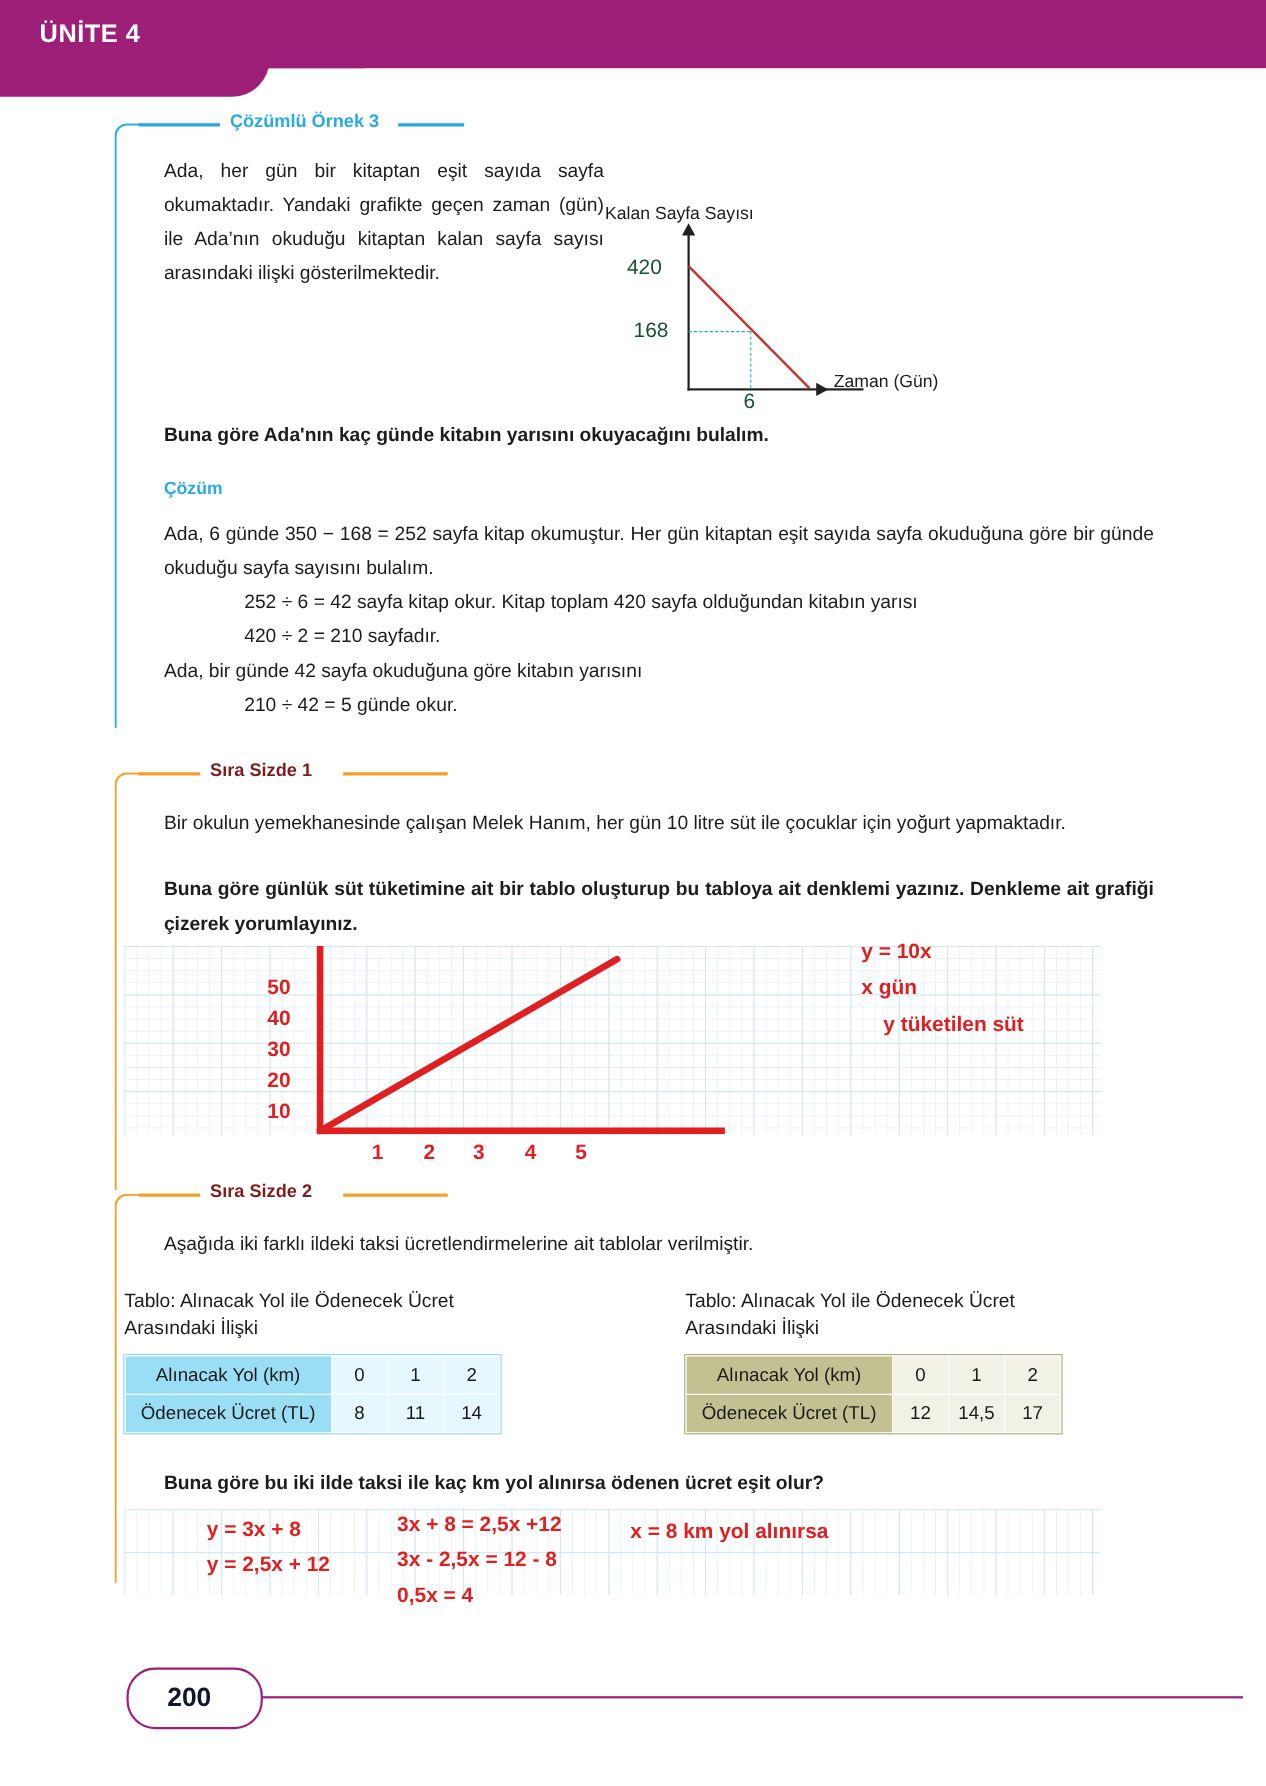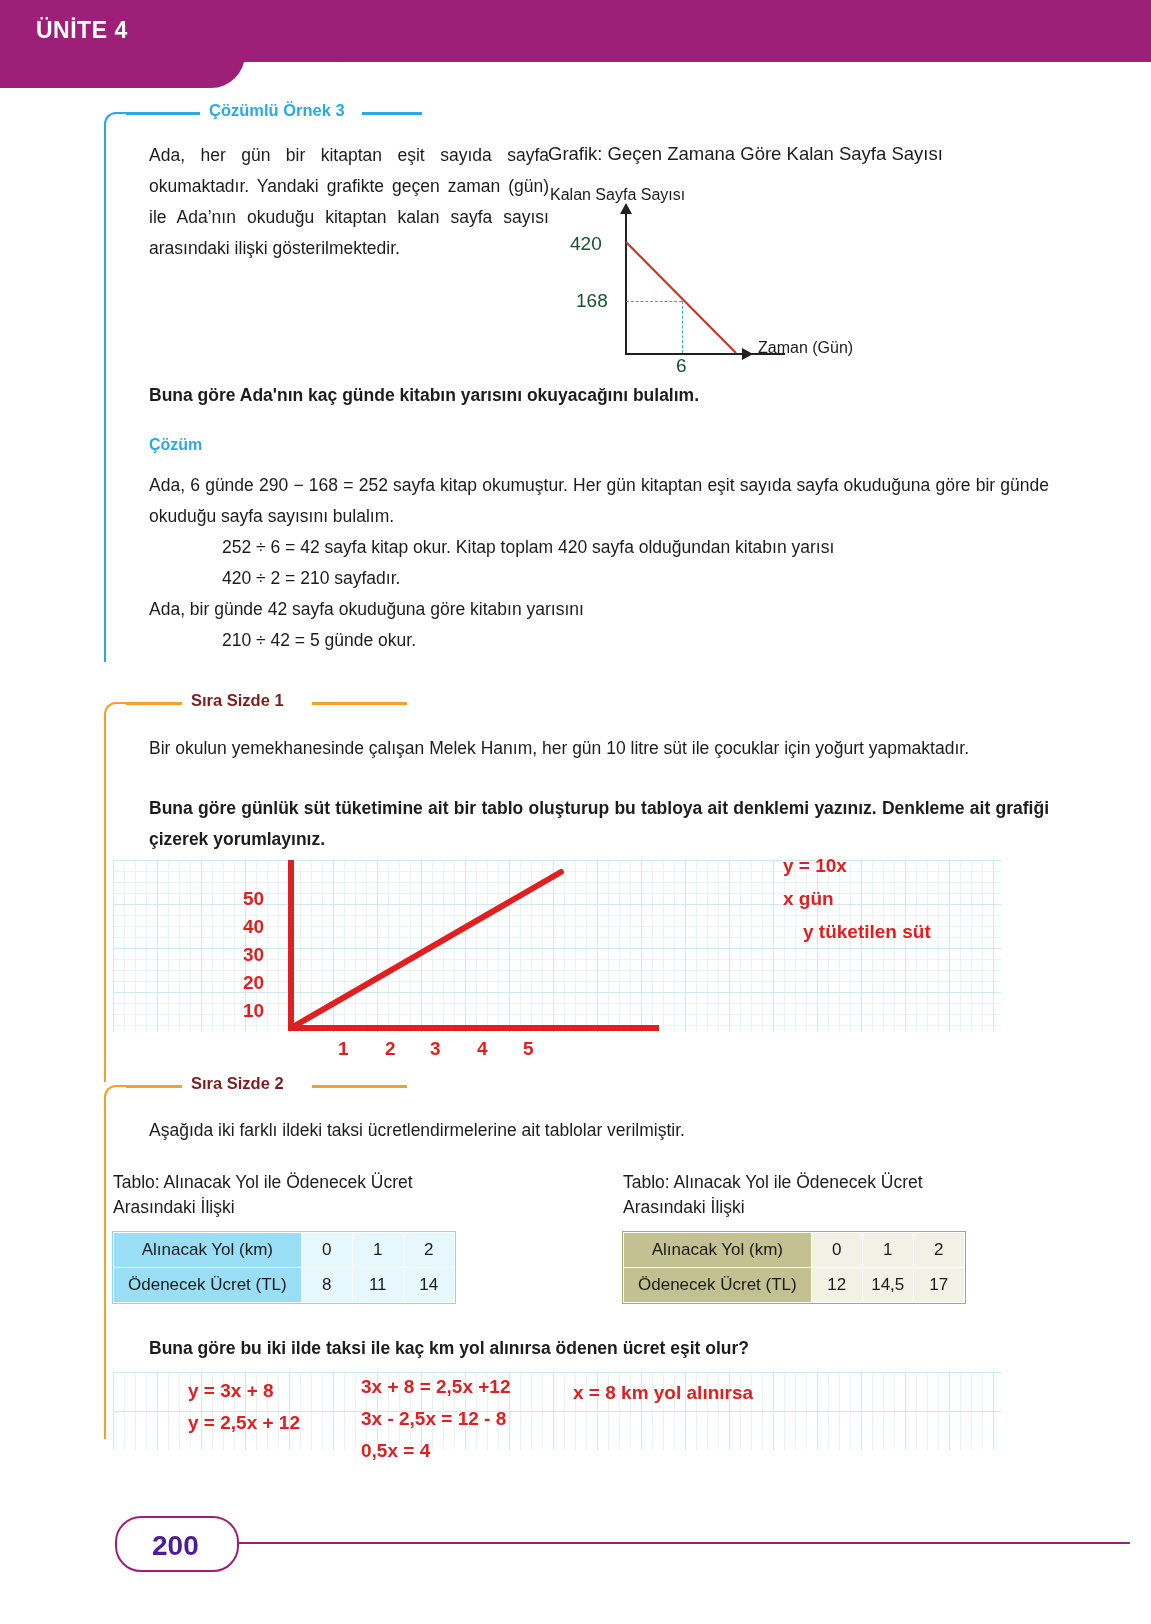--- a/index.html
+++ b/index.html
@@ -69,42 +69,41 @@
   table.olive .hdr{background:#c3c191;}
   table.olive .val{background:#f1f1e6;}
   table.olive td{border:1px solid #ffffff;}
 
   .cap{position:absolute;font-size:17.5px;line-height:25px;color:#1c1c1c;}
 
   
   .footer-rule{position:absolute;height:2px;background:#9e1f78;}
   .pagenum-wrap{position:absolute;width:120px;height:52px;border:2.5px solid #9e1f78;
        border-radius:26px;background:#ffffff;}
-  .pagenum{position:absolute;font-size:28px;font-weight:bold;color:#4c1d95;}
+  .pagenum{position:absolute;font-size:24px;font-weight:bold;color:#0f172a;}
 </style>
 </head>
 <body>
 
 <div class="unit-banner">
   <div class="tab"></div>
   <div class="tab2"></div>
   <div class="unit-label">ÜNİTE 4</div>
 </div>
 
 <div class="card" style="left:104px;top:112px;width:910px;height:560px;">
   <div class="card-rail" style="height:548px;width:24px;"></div>
   <div class="rule" style="left:22px;top:0;width:78px;"></div>
   <div class="card-title blue" style="left:96px;top:-11px;">Çözümlü Örnek 3</div>
   <div class="rule" style="left:258px;top:0;width:60px;"></div>
 </div>
 
 <div class="para just" style="left:113px;top:140px;width:400px;">Ada, her gün bir kitaptan eşit sayıda sayfa okumaktadır. Yandaki grafikte geçen zaman (gün) ile Ada’nın okuduğu kitaptan kalan sayfa sayısı arasındaki ilişki gösterilmektedir.</div>
 
 <div class="g1" style="left:548px;top:143px;width:460px;height:230px;">
-  <div class="lbl" style="left:0px;top:0px;font-size:18.5px;">Grafik: Geçen Zamana Göre Kalan Sayfa Sayısı</div>
   <div class="lbl" style="left:2px;top:43px;">Kalan Sayfa Sayısı</div>
 
   <div class="arrow-up" style="left:72px;top:60px;"></div>
   <div class="axis-v" style="left:77px;top:70px;height:142px;"></div>
   <div class="axis-h" style="left:77px;top:210px;width:160px;"></div>
   <div class="arrow-right" style="left:194px;top:205px;"></div>
 
   <div class="num" style="left:22px;top:90px;">420</div>
   <div class="num" style="left:28px;top:147px;">168</div>
   <div class="num" style="left:128px;top:212px;">6</div>
@@ -115,21 +114,21 @@
   <svg style="position:absolute;left:0;top:0;width:460px;height:230px;overflow:visible;">
     <line x1="78" y1="99" x2="188" y2="210" stroke="#c0392b" stroke-width="2.2"></line>
   </svg>
 
   <div class="lbl" style="left:210px;top:196px;">Zaman (Gün)</div>
 </div>
 
 <div class="para bold" style="left:113px;top:380px;width:900px;">Buna göre Ada'nın kaç günde kitabın yarısını okuyacağını bulalım.</div>
 <div class="para bold" style="left:113px;top:429px;font-size:16px;color:#29abe2;">Çözüm</div>
 
-<div class="para just" style="left:113px;top:470px;width:900px;">Ada, 6 günde 290 − 168 = 252 sayfa kitap okumuştur. Her gün kitaptan eşit sayıda sayfa okuduğuna göre bir günde okuduğu sayfa sayısını bulalım.</div>
+<div class="para just" style="left:113px;top:470px;width:900px;">Ada, 6 günde 350 − 168 = 252 sayfa kitap okumuştur. Her gün kitaptan eşit sayıda sayfa okuduğuna göre bir günde okuduğu sayfa sayısını bulalım.</div>
 <div class="para" style="left:186px;top:532px;width:830px;">252 ÷ 6 = 42 sayfa kitap okur. Kitap toplam 420 sayfa olduğundan kitabın yarısı</div>
 <div class="para" style="left:186px;top:563px;width:830px;">420 ÷ 2 = 210 sayfadır.</div>
 <div class="para" style="left:113px;top:594px;width:900px;">Ada, bir günde 42 sayfa okuduğuna göre kitabın yarısını</div>
 <div class="para" style="left:186px;top:625px;width:830px;">210 ÷ 42 = 5 günde okur.</div>
 
 <div class="card" style="left:104px;top:702px;width:910px;height:385px;">
   <div class="card-rail orange" style="height:378px;width:24px;"></div>
   <div class="rule orange" style="left:22px;top:0;width:60px;"></div>
   <div class="card-title orange" style="left:78px;top:-11px;">Sıra Sizde 1</div>
   <div class="rule orange" style="left:208px;top:0;width:95px;"></div>

